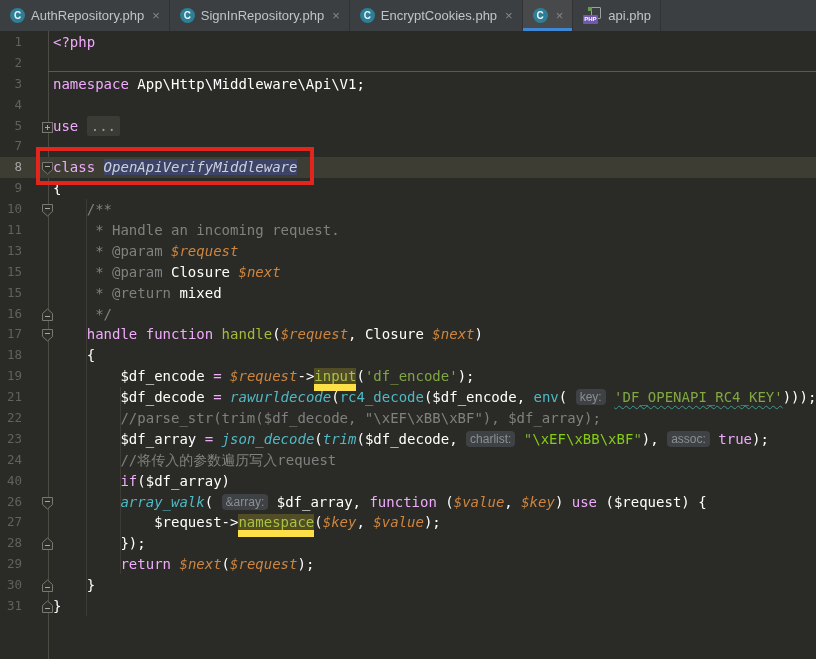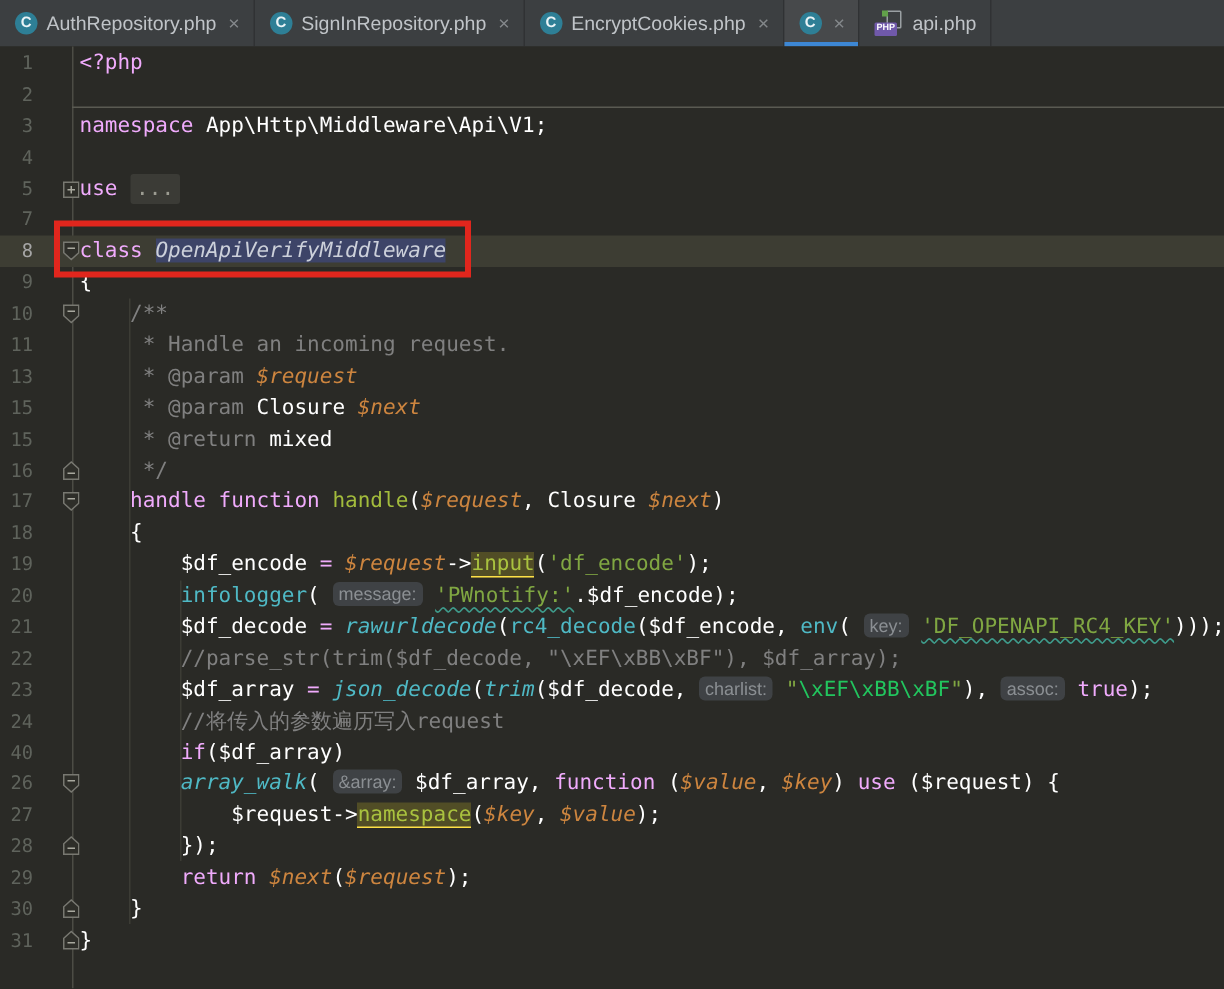--- a/index.html
+++ b/index.html
@@ -40,22 +40,22 @@
   
   .k   { color:#f0abfc; }
   .v   { color:#ffffff; }
   .p   { color:#cd853f; font-style:italic; }
   .fn  { color:#a3bc3c; }
   .c   { color:#4fb9c5; }
   .ci  { color:#4fb9c5; font-style:italic; }
   .s   { color:#80a742; }
   .ssq { color:#80a742; text-decoration:underline wavy #3e9c8c 1px; text-underline-offset:3px; }
   .cm  { color:#808080; }
-  .esc { color:#22c55e; }
-  .hl  { color:#a9c23f; background:#514d26; border-bottom:1px solid #fde047; }
+  .esc { color:#84cc16; }
+  .hl  { color:#a9c23f; background:#514d26; border-bottom:7px solid #fde047; }
   .sel { background:#3d4468; color:#ccd0da;font-style:italic; }
   .badge { display:inline-block; background:#3f4245; color:#8b8f93; border-radius:4px;
            padding:0 4px; font:12px/16px "Liberation Sans",sans-serif; vertical-align:1px; }
   .foldtext { display:inline-block; background:#3b3b36; color:#9c9c92; border-radius:2px;
               padding:0 4px; }
 
   
   .gutter-sep { position:absolute; left:48px; top:0; bottom:0; width:1px; background:#4c4c45; }
   .method-sep { position:absolute; left:48px; right:0; top:40px; height:1px; background:#5a5a52; }
   .guide { position:absolute; width:1px; background:#3c3c35; }
@@ -128,21 +128,20 @@
         <div class="row"><span class="ln">16</span><span class="foldcol"></span><span class="fold-icon"><svg width="11" height="14" viewBox="0 0 11 14">
               <path d="M0.5 12.5 H10.5 V5.5 L5.5 1 L0.5 5.5 Z" fill="#2e2e29" stroke="#787871"></path>
               <line x1="3" y1="8.5" x2="8" y2="8.5" stroke="#a8a89e"></line>
             </svg></span><span class="code"><span class="cm">     */</span></span></div>
         <div class="row"><span class="ln">17</span><span class="foldcol"></span><span class="fold-icon"><svg width="11" height="14" viewBox="0 0 11 14">
               <path d="M0.5 1.5 H10.5 V8.5 L5.5 13 L0.5 8.5 Z" fill="#2e2e29" stroke="#787871"></path>
               <line x1="3" y1="5.5" x2="8" y2="5.5" stroke="#a8a89e"></line>
             </svg></span><span class="code"><span class="v">    </span><span class="k">handle</span><span class="v"> </span><span class="k">function</span><span class="v"> </span><span class="fn">handle</span><span class="v">(</span><span class="p">$request</span><span class="v">, Closure </span><span class="p">$next</span><span class="v">)</span></span></div>
         <div class="row"><span class="ln">18</span><span class="foldcol"></span><span class="code"><span class="v">    {</span></span></div>
         <div class="row"><span class="ln">19</span><span class="foldcol"></span><span class="code"><span class="v">        $df_encode </span><span class="k">=</span><span class="v"> </span><span class="p">$request</span><span class="v">-&gt;</span><span class="hl">input</span><span class="v">(</span><span class="s">'df_encode'</span><span class="v">);</span></span></div>
-        <div class="row"><span class="ln">20</span><span class="foldcol"></span><span class="code"><span class="v">        </span><span class="c">infologger</span><span class="v">( </span><span class="badge">message:</span><span class="v"> </span><span class="ssq">'PWnotify:'</span><span class="v">.$df_encode);</span></span></div>
         <div class="row"><span class="ln">21</span><span class="foldcol"></span><span class="code"><span class="v">        $df_decode </span><span class="k">=</span><span class="v"> </span><span class="ci">rawurldecode</span><span class="v">(</span><span class="c">rc4_decode</span><span class="v">($df_encode, </span><span class="c">env</span><span class="v">( </span><span class="badge">key:</span><span class="v"> </span><span class="ssq">'DF_OPENAPI_RC4_KEY'</span><span class="v">)));</span></span></div>
         <div class="row"><span class="ln">22</span><span class="foldcol"></span><span class="code"><span class="cm">        //parse_str(trim($df_decode, "\xEF\xBB\xBF"), $df_array);</span></span></div>
         <div class="row"><span class="ln">23</span><span class="foldcol"></span><span class="code"><span class="v">        $df_array </span><span class="k">=</span><span class="v"> </span><span class="ci">json_decode</span><span class="v">(</span><span class="ci">trim</span><span class="v">($df_decode, </span><span class="badge">charlist:</span><span class="v"> </span><span class="s">"</span><span class="esc">\xEF\xBB\xBF</span><span class="s">"</span><span class="v">), </span><span class="badge">assoc:</span><span class="v"> </span><span class="k">true</span><span class="v">);</span></span></div>
         <div class="row"><span class="ln">24</span><span class="foldcol"></span><span class="code"><span class="cm">        //将传入的参数遍历写入request</span></span></div>
         <div class="row"><span class="ln">40</span><span class="foldcol"></span><span class="code"><span class="v">        </span><span class="k">if</span><span class="v">($df_array)</span></span></div>
         <div class="row"><span class="ln">26</span><span class="foldcol"></span><span class="fold-icon"><svg width="11" height="14" viewBox="0 0 11 14">
               <path d="M0.5 1.5 H10.5 V8.5 L5.5 13 L0.5 8.5 Z" fill="#2e2e29" stroke="#787871"></path>
               <line x1="3" y1="5.5" x2="8" y2="5.5" stroke="#a8a89e"></line>
             </svg></span><span class="code"><span class="v">        </span><span class="ci">array_walk</span><span class="v">( </span><span class="badge">&amp;array:</span><span class="v"> $df_array, </span><span class="k">function</span><span class="v"> (</span><span class="p">$value</span><span class="v">, </span><span class="p">$key</span><span class="v">) </span><span class="k">use</span><span class="v"> ($request) {</span></span></div>
         <div class="row"><span class="ln">27</span><span class="foldcol"></span><span class="code"><span class="v">            $request-&gt;</span><span class="hl">namespace</span><span class="v">(</span><span class="p">$key</span><span class="v">, </span><span class="p">$value</span><span class="v">);</span></span></div>

